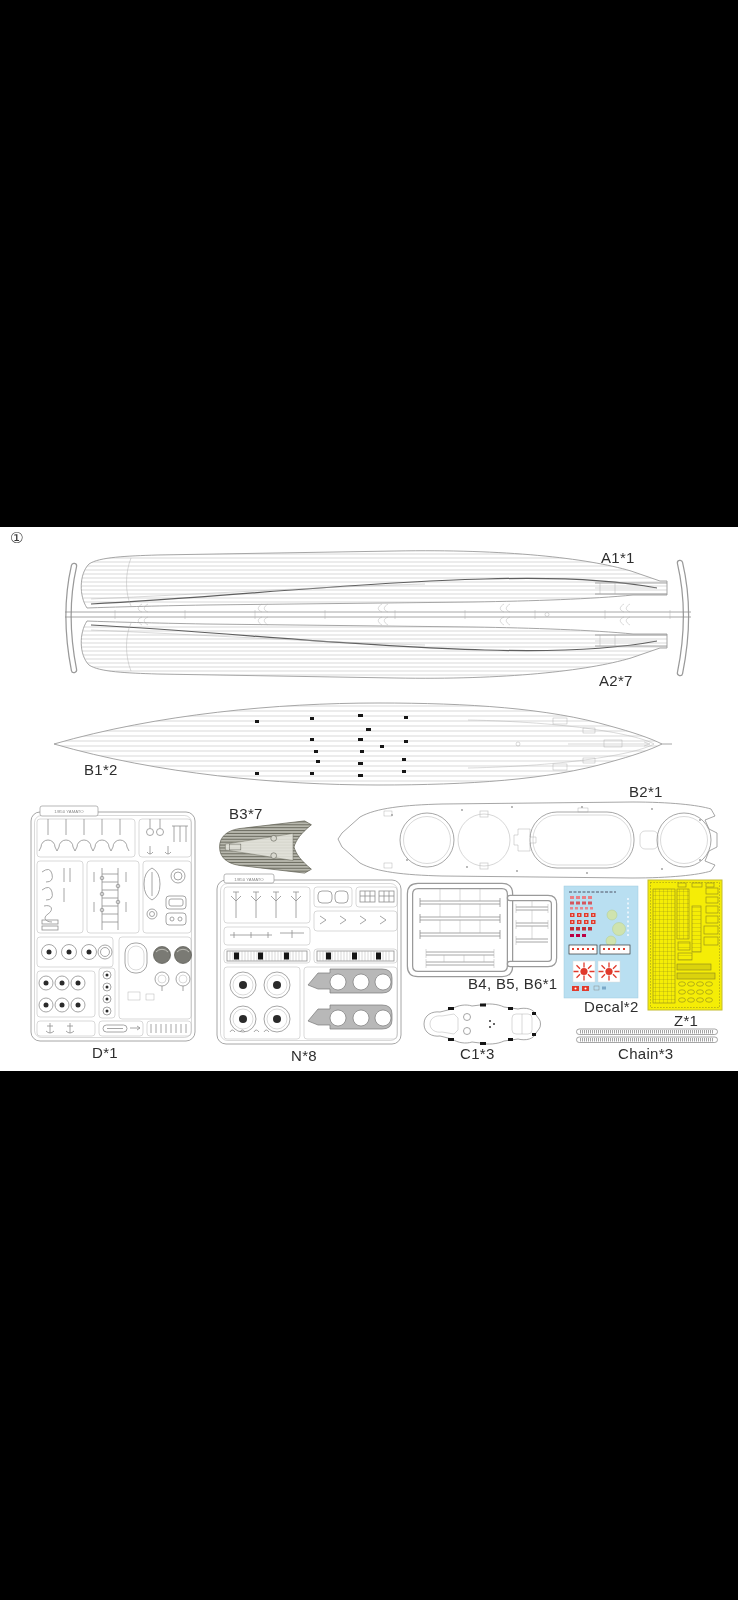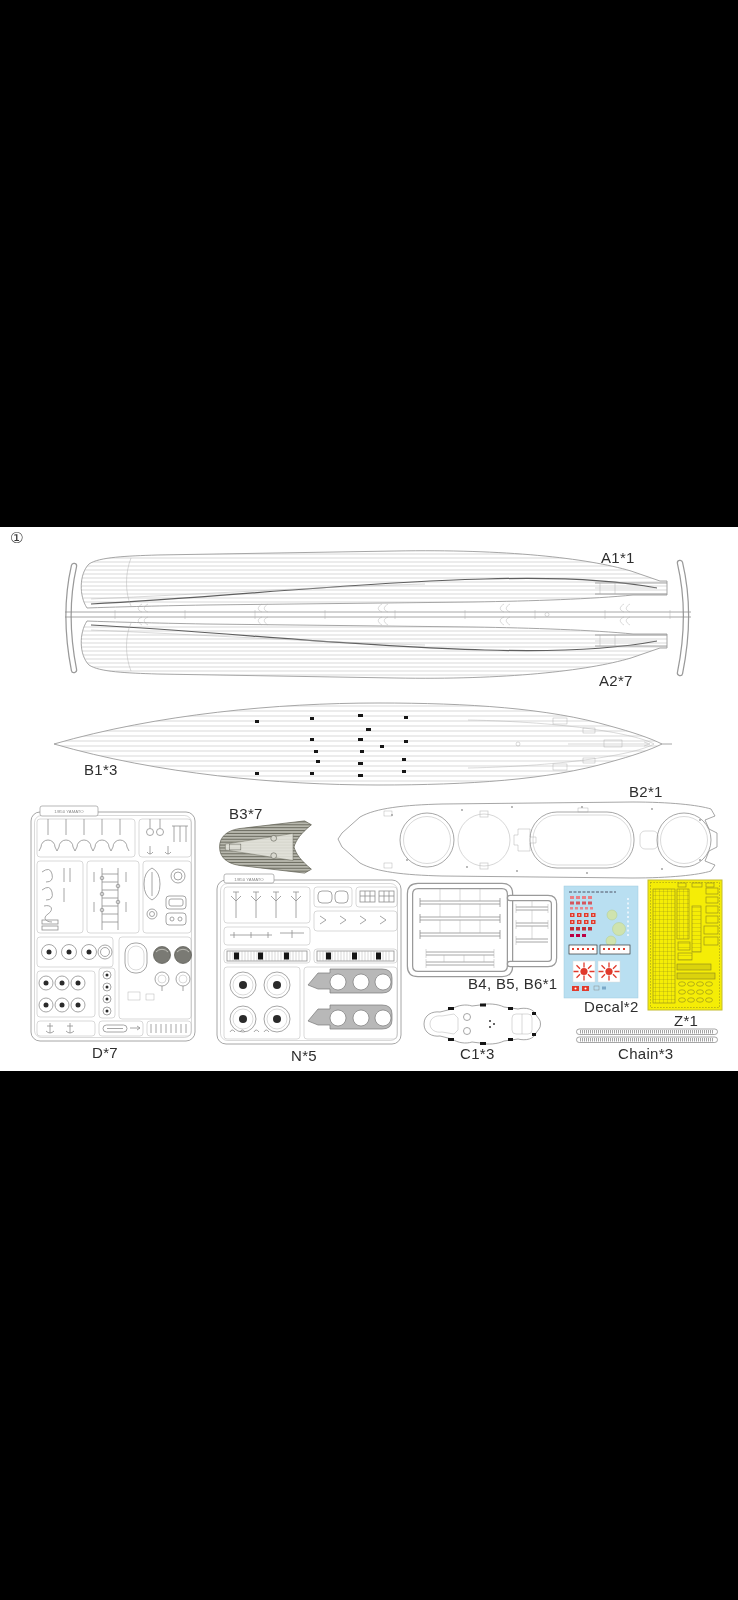--- a/index.html
+++ b/index.html
@@ -112,21 +112,21 @@
       <g class="thin">
         <rect x="505" y="20" width="14" height="6"></rect>
           <rect x="535" y="30" width="12" height="5"></rect>
         <rect x="556" y="42" width="18" height="7"></rect>
           <rect x="535" y="60" width="12" height="5"></rect>
         <rect x="505" y="66" width="14" height="6"></rect>
           <path d="M520,46 H600 M596,44 L602,46 L596,48"></path>
         <circle cx="470" cy="46" r="2"></circle>
       </g>
     </svg>
-    <div class="lbl" style="left:84px;top:234px">B1*3</div>
+    <div class="lbl" style="left:84px;top:234px">B1*2</div>
 
     <svg class="abs" style="left:332px;top:268px" width="390" height="88" viewBox="0 0 390 88">
       <path class="ln" d="M6,44 L10,38 L28,22 C44,13 72,10 110,9 L300,7 C338,7 366,10 379,14 L383,21 L373,25 L377,34 L385,38 L385,52 L377,56 L373,66 L383,70 L379,76 C366,80 338,83 300,83 L110,81 C72,80 44,77 28,68 L10,52 Z"></path>
       <circle class="ln" cx="95" cy="45" r="27"></circle>
         <circle class="thin" cx="95" cy="45" r="23.5"></circle>
       <circle class="faint" cx="152" cy="45" r="26"></circle>
       <rect class="faint" x="148" y="16" width="8" height="6"></rect>
         <rect class="faint" x="148" y="68" width="8" height="6"></rect>
       <path class="thin" d="M186,34 h12 v8 h6 v6 h-6 v8 h-12 v-6 h-4 v-10 h4 z"></path>
       <rect class="ln" x="198" y="17" width="104" height="56" rx="27"></rect>
@@ -286,21 +286,21 @@
       </g>
 
       <g class="ln">
         <path d="M22,221 V231 M18,229 Q22,233 26,229 M19,224 H25"></path>
         <path d="M42,221 V231 M38,229 Q42,233 46,229 M39,224 H45"></path>
         <rect x="75" y="223" width="24" height="7" rx="3.5"></rect>
           <path d="M79,226.5 H95 M102,226 H112 M109,224 L112,226 L109,228"></path>
         <path d="M123,222V231 M128,222V231 M133,222V231 M138,222V231 M143,222V231 M148,222V231 M153,222V231 M158,222V231"></path>
       </g>
     </svg>
-    <div class="lbl" style="left:92px;top:517px">D*7</div>
+    <div class="lbl" style="left:92px;top:517px">D*1</div>
 
     <svg class="abs" style="left:214px;top:345px" width="190" height="176" viewBox="0 0 190 176">
       <rect class="ln" x="3" y="8" width="184" height="164" rx="9"></rect>
       <rect class="thin" x="6.5" y="11.5" width="177" height="157" rx="7"></rect>
       <rect x="10" y="2" width="50" height="9" rx="2" fill="#fff" stroke="#9a9a9a" stroke-width=".7"></rect>
       <text class="tag" x="35" y="8.6" text-anchor="middle">1/850 YAMATO</text>
       <g class="thin">
         <rect x="10" y="15" width="86" height="36" rx="3"></rect>
           <rect x="100" y="15" width="38" height="20" rx="3"></rect>
         <rect x="142" y="15" width="41" height="20" rx="3"></rect>
@@ -360,21 +360,21 @@
         <circle cx="169" cy="110" r="8" fill="#fff" stroke="#787878" stroke-width=".7"></circle>
         <path class="grey" d="M94,149 l10,-12 h12 v-4 h52 q10,0 10,9 v6 q0,9 -10,9 h-52 v-4 h-12 z"></path>
         <circle cx="124" cy="146" r="8" fill="#fff" stroke="#787878" stroke-width=".7"></circle>
         <circle cx="147" cy="146" r="8" fill="#fff" stroke="#787878" stroke-width=".7"></circle>
         <circle cx="169" cy="146" r="8" fill="#fff" stroke="#787878" stroke-width=".7"></circle>
       </g>
       <g class="ln">
         <path d="M16,160 q2,-4 5,0 M26,160 q2,-4 5,0 M40,160 q2,-4 5,0 M50,160 q2,-4 5,0"></path>
       </g>
     </svg>
-    <div class="lbl" style="left:291px;top:520px">N*5</div>
+    <div class="lbl" style="left:291px;top:520px">N*8</div>
 
     <svg class="abs" style="left:402px;top:351px" width="160" height="106" viewBox="0 0 160 106">
       <path class="tube" d="M16,8 H100 Q108,8 108,16 V88 Q108,96 100,96 H16 Q8,96 8,88 V16 Q8,8 16,8 Z"></path>
       <path class="tubeIn" d="M16,8 H100 Q108,8 108,16 V88 Q108,96 100,96 H16 Q8,96 8,88 V16 Q8,8 16,8 Z"></path>
       <path class="tube" d="M108,20 H146 Q152,20 152,26 V80 Q152,86 146,86 H108"></path>
       <path class="tubeIn" d="M108,20 H146 Q152,20 152,26 V80 Q152,86 146,86 H108"></path>
       <g class="ln">
         <path d="M18,23 H98 M18,26 H98 M18,39 H98 M18,42 H98 M18,55 H98 M18,58 H98"></path>
         <path class="thin" d="M38,11 V23 M58,11 V23 M78,11 V23 M38,26 V39 M58,26 V39 M78,26 V39 M38,42 V55 M58,42 V55 M78,42 V55"></path>
         <path d="M18,20 V29 M98,20 V29 M18,36 V45 M98,36 V45 M18,52 V61 M98,52 V61"></path>

